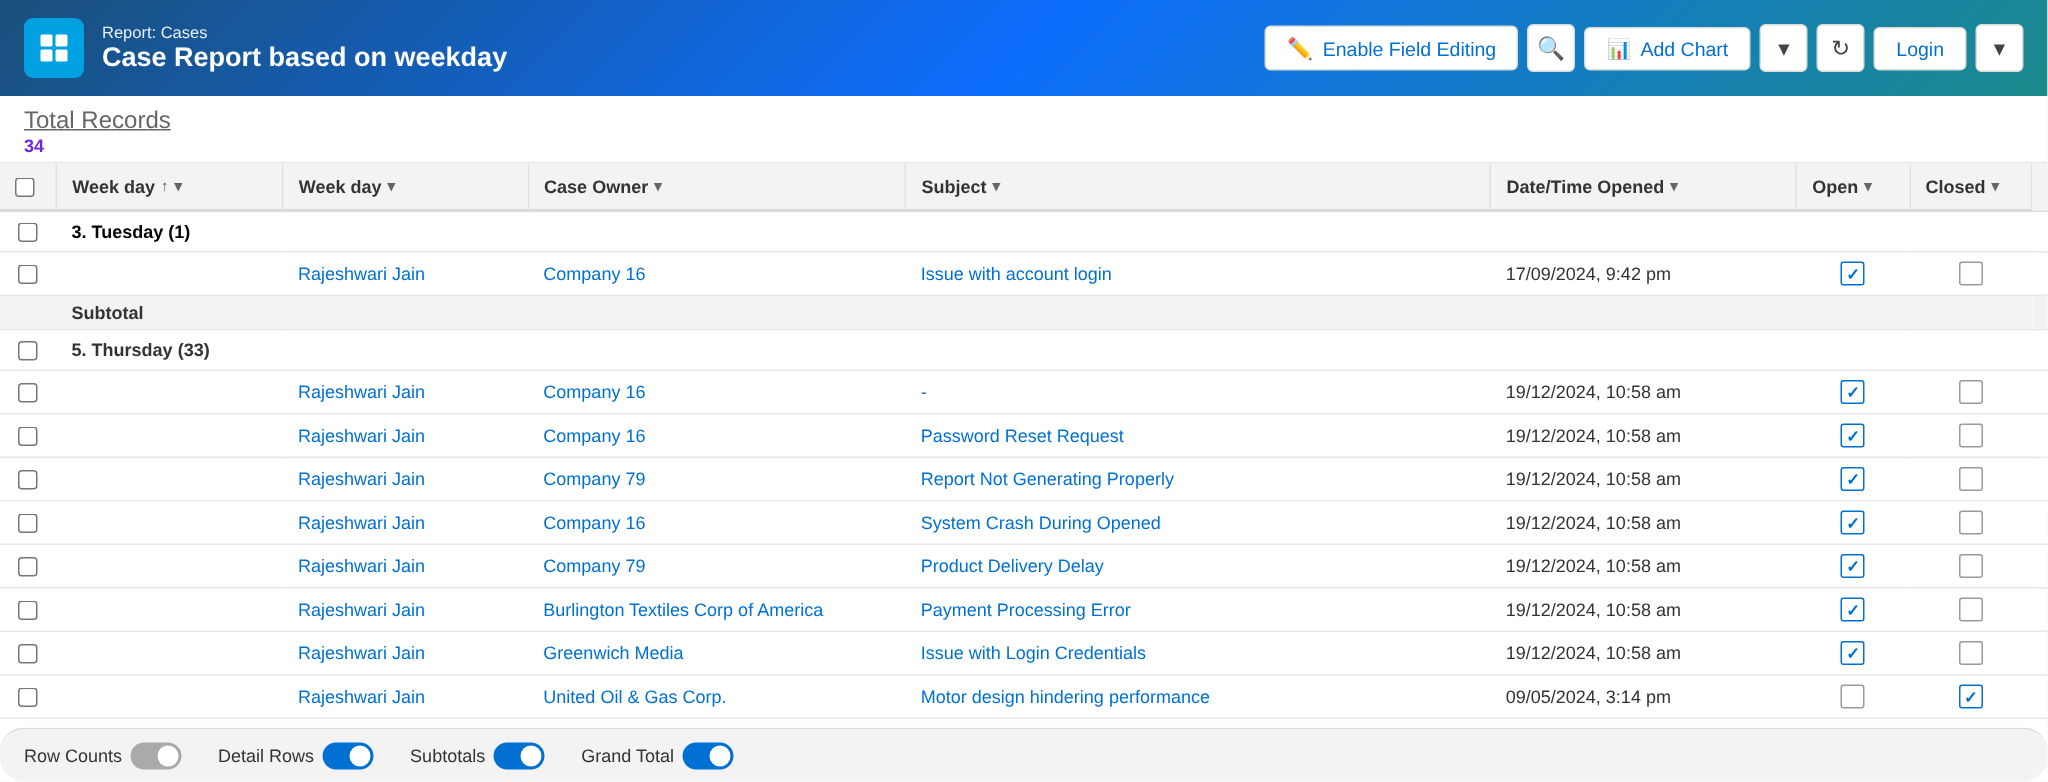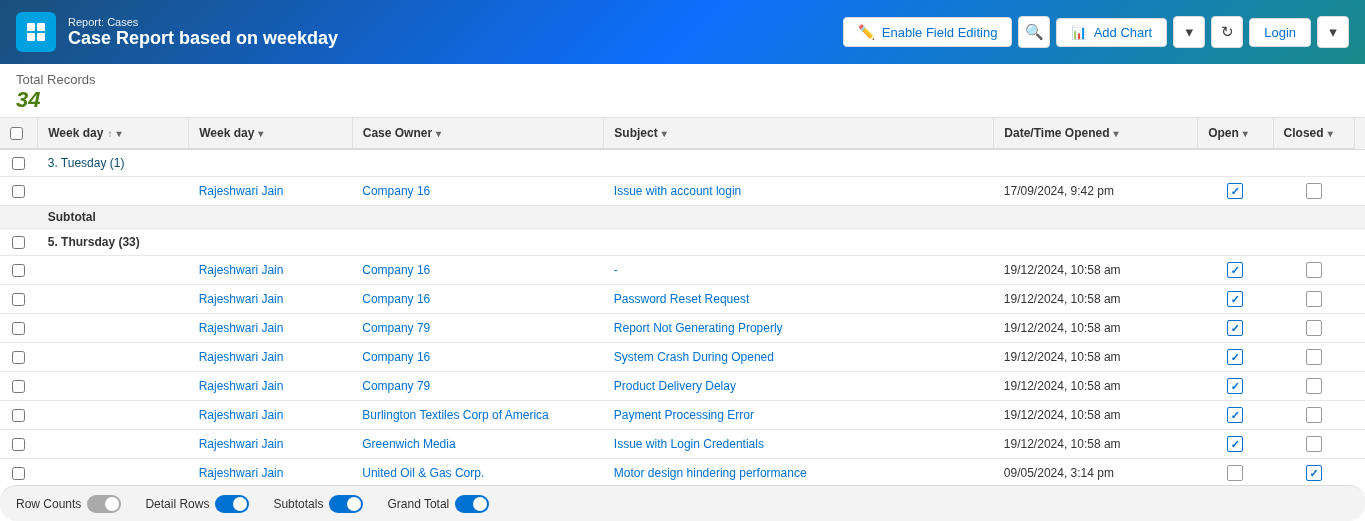--- a/index.html
+++ b/index.html
@@ -99,22 +99,22 @@
       overflow: hidden;
       display: flex;
       flex-direction: column;
     }
 
     .stats-bar {
       padding: 8px 16px 4px;
       border-bottom: 1px solid #e5e5e5;
     }
 
-    .stats-label { font-size: 13px; color: #666; }
-    .stats-value { font-size: 22px; font-weight: 600; color: #4d7c0f; font-style: italic; }
+    .stats-label { font-size: 16px; color: #666; text-decoration: underline; }
+    .stats-value { font-size: 12px; font-weight: 600; color: #6d28d9; }
 
     .table-container {
       flex: 1;
       overflow-y: auto;
       overflow-x: hidden;
       position: relative;
     }
 
     table {
       width: 100%;
@@ -364,21 +364,21 @@
             <th style="border:none; background:#f3f3f3;"></th>
           </tr>
         </thead>
         <tbody id="table-body">
         <tr class="weekday-row">
       <td>
         <div class="checkbox-cell">
                   <input type="checkbox" style="width: 13px; height: 13px;">
                 </div>
       </td>
-      <td colspan="7" style="font-weight:400; color:#0c4a6e;">3. Tuesday (1)</td>
+      <td colspan="7" style="font-weight:700; color:#000000;">3. Tuesday (1)</td>
       <td></td>
     </tr>
             <tr>
         <td>
           <div class="checkbox-cell">
                   <input type="checkbox" style="width: 13px; height: 13px;">
                 </div>
         </td>
         <td></td>
         <td><a class="link-blue">Rajeshwari Jain</a></td>

